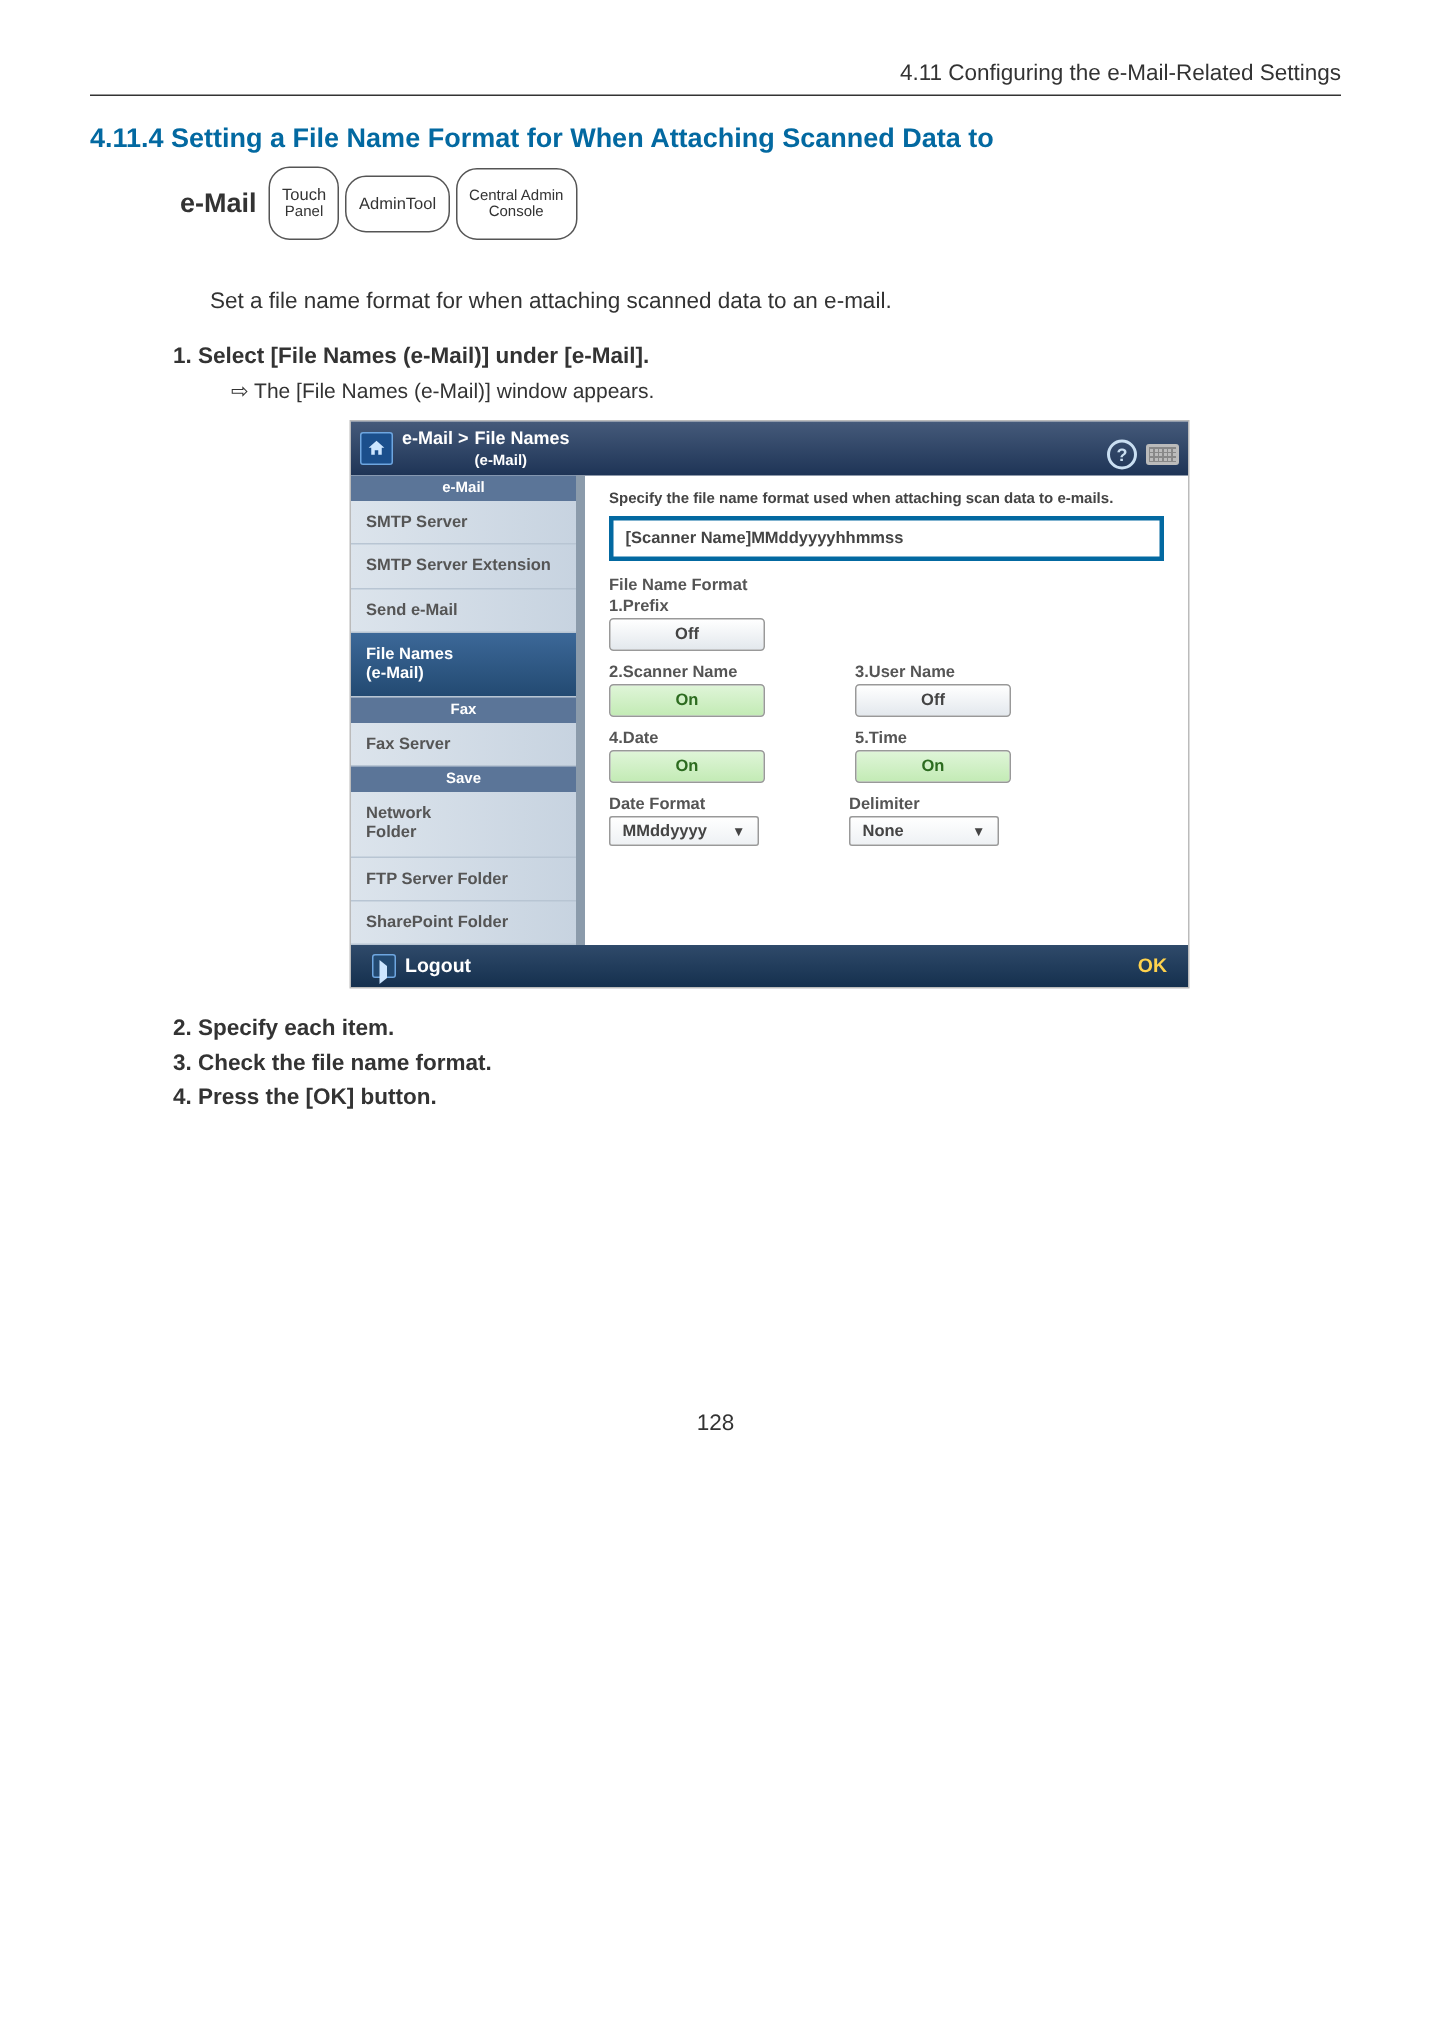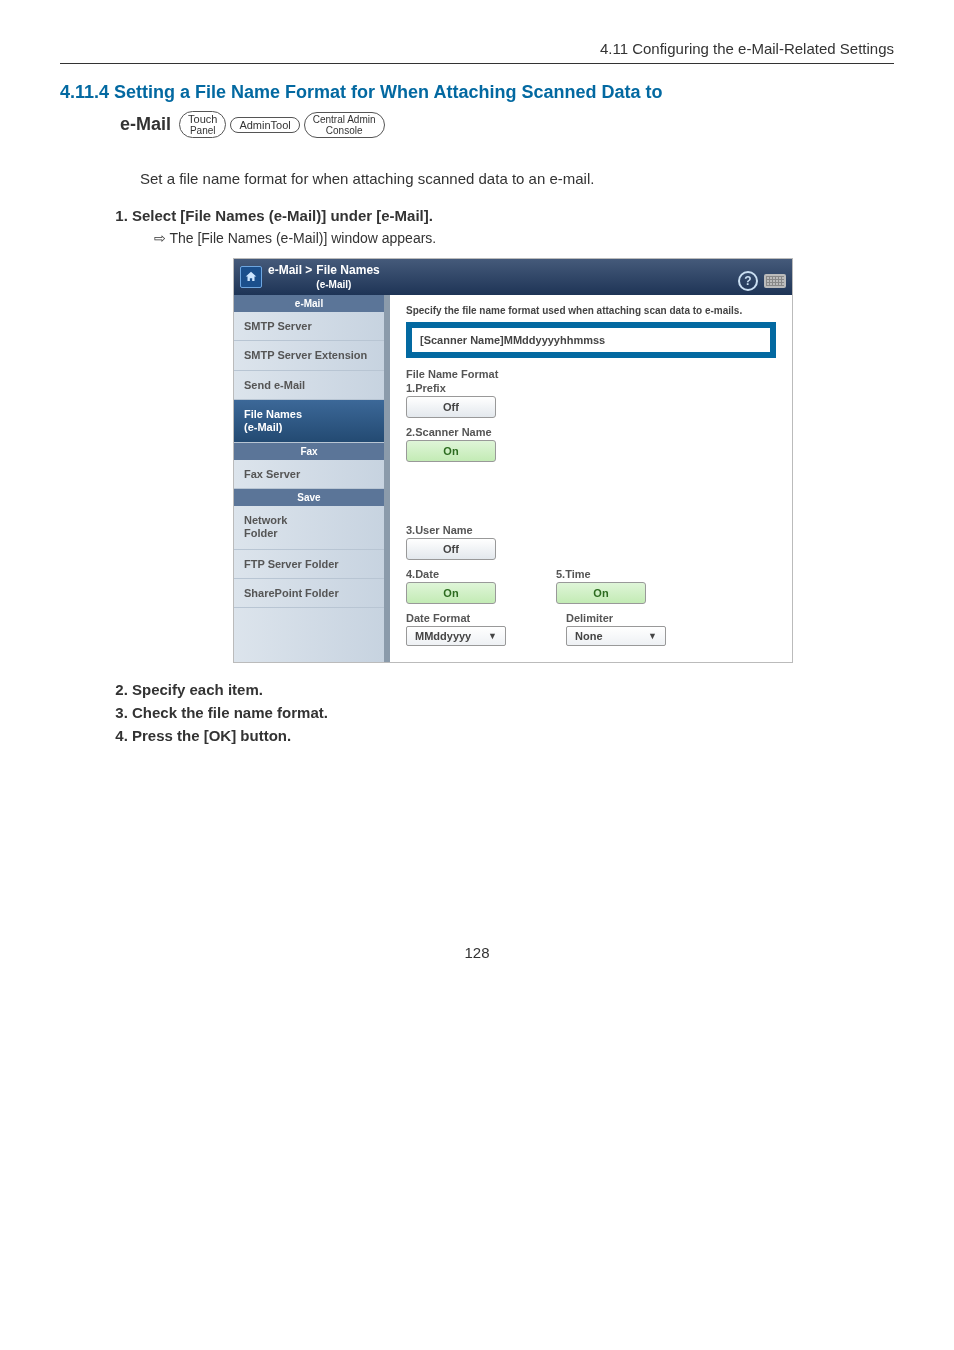--- a/index.html
+++ b/index.html
@@ -14,21 +14,21 @@
   }
   .header-section {
     text-align: right;
     padding: 40px 0 6px 0;
     font-size: 15px;
   }
   hr.top-rule { border: none; border-top: 1px solid #333; margin: 0 0 18px 0; }
   h2.section-title { font-size: 18px; font-weight: bold; margin: 0 0 8px 0; color: #0369a1; }
   .badges-row { display:flex; align-items:center; gap:4px; margin-left:60px; margin-bottom:30px; }
   .badge-label { font-size:18px; font-weight:bold; margin-right:4px;}
-  .pill { border:1px solid #555; border-radius:14px; padding:1px 8px; font-size:11px; line-height:1.1; text-align:center; }
+  .pill { border:1px solid #555; border-radius:14px; padding:12px 8px; font-size:11px; line-height:1.1; text-align:center; }
   .pill .small { font-size:10px; display:block;}
   .intro { margin-left:80px; margin-bottom:16px; line-height:1.5; font-size:15px;}
   ol.steps { margin-left:50px; padding-left:22px; font-weight:bold; font-size:15px;}
   ol.steps li { margin-bottom:6px; }
   .substep { font-weight:normal; margin:6px 0 12px 22px; font-size:14px;}
   .arrow { font-family: Arial; }
   .screenshot {
     width: 560px;
     margin: 10px auto 18px auto;
     border: 1px solid #bbb;
@@ -52,23 +52,23 @@
   .kb-ic::before{content:"";position:absolute;inset:2px;background:repeating-linear-gradient(to right,#888 0 1px,transparent 1px 3px),repeating-linear-gradient(to bottom,#888 0 1px,transparent 1px 3px);}
   .ss-body{display:flex; min-height:310px;}
   .ss-side{width:150px; background:linear-gradient(to right,#dce4ec,#c7d3e0); font-size:11px;}
   .side-cat{background:#5b7598;color:#fff;text-align:center;padding:3px 0;font-size:10px;}
   .side-item{padding:8px 6px 8px 10px;border-bottom:1px solid #b8c5d3;color:#555;}
   .side-item.sub2{line-height:1.2;}
   .side-item.selected{background:linear-gradient(to bottom,#3c6898,#234a72);color:#fff;font-weight:bold;}
   .side-scroll{width:6px;background:#8b9bab;}
   .ss-main{flex:1;padding:10px 16px;font-size:11px;color:#444;}
   .spec-text{font-size:10px;margin-bottom:6px;}
-  .preview-box{border:6px solid #0369a1;padding:6px 8px;margin-bottom:10px;background:#fff;font-size:11px;}
+  .preview-box{border:3px solid #0369a1;padding:6px 8px;margin-bottom:10px;background:#fff;font-size:11px;}
   .field-label{font-size:11px;color:#555;margin:2px 0;}
-  .toggle-btn{display:inline-block;border:1px solid #999;background:linear-gradient(to bottom,#fff,#e3e8ed);padding:4px 0;text-align:center;font-size:11px;width:90px;border-radius:3px;}
+  .toggle-btn{display:inline-block;border:1px solid #999;background:linear-gradient(to bottom,#fff,#e3e8ed);padding:4px 0;text-align:center;font-size:11px;width:104px;border-radius:3px;}
   .toggle-btn.on{background:linear-gradient(to bottom,#dff5d8,#c3ebb5);color:#2c6b1f;}
   .two-col{display:flex;gap:60px;margin-bottom:6px;}
   .two-col > div{flex:0 0 auto;}
   .dropdown{display:inline-flex;align-items:center;justify-content:space-between;border:1px solid #999;background:linear-gradient(to bottom,#fff,#eef1f4);padding:3px 8px;width:100px;font-size:11px;border-radius:2px;}
   .dropdown .caret{font-size:9px;color:#444;}
   .ss-footer{background:linear-gradient(to bottom,#2f4a6a,#15304e);color:#fff;display:flex;justify-content:space-between;align-items:center;padding:6px 14px;font-size:13px;font-weight:bold;}
   .ss-footer-left{display:flex;align-items:center;gap:6px;}
   .logout-ic{width:16px;height:16px;background:#234a72;border:1px solid #6ea6e0;border-radius:2px;position:relative;}
   .logout-ic::after{content:"";position:absolute;left:4px;top:3px;width:6px;height:8px;border-left:5px solid #cde6ff;border-top:4px solid transparent;border-bottom:4px solid transparent;}
   .ok-btn{color:#ffd24d;font-weight:bold;}
@@ -147,21 +147,21 @@
         </div>
         <div class="side-scroll"></div>
         <div class="ss-main">
           <div class="spec-text">Specify the file name format used when attaching scan data to e-mails.</div>
           <div class="preview-box">[Scanner Name]MMddyyyyhhmmss</div>
           <div class="field-label">File Name Format</div>
 
           <div class="field-label">1.Prefix</div>
           <div class="toggle-btn">Off</div>
 
-          <div class="two-col" style="margin-top:6px;flex-direction:column;">
+          <div class="two-col" style="margin-top:6px;">
             <div>
               <div class="field-label">2.Scanner Name</div>
               <div class="toggle-btn on">On</div>
             </div>
             <div>
               <div class="field-label">3.User Name</div>
               <div class="toggle-btn">Off</div>
             </div>
           </div>
 
@@ -186,20 +186,27 @@
             </div>
             <div>
               <div class="field-label">Delimiter</div>
               <div class="dropdown">
                 <span>None</span>
                   <span class="caret">▼</span>
               </div>
             </div>
           </div>
         </div>
+      </div>
+      <div class="ss-footer">
+        <div class="ss-footer-left">
+          <div class="logout-ic"></div>
+          <span>Logout</span>
+        </div>
+        <div class="ok-btn">OK</div>
       </div>
     </div>
   </li>
   <li>Specify each item.</li>
   <li>Check the file name format.</li>
   <li>
     <span>Press the [OK] button.</span>
   </li>
 </ol>
 

